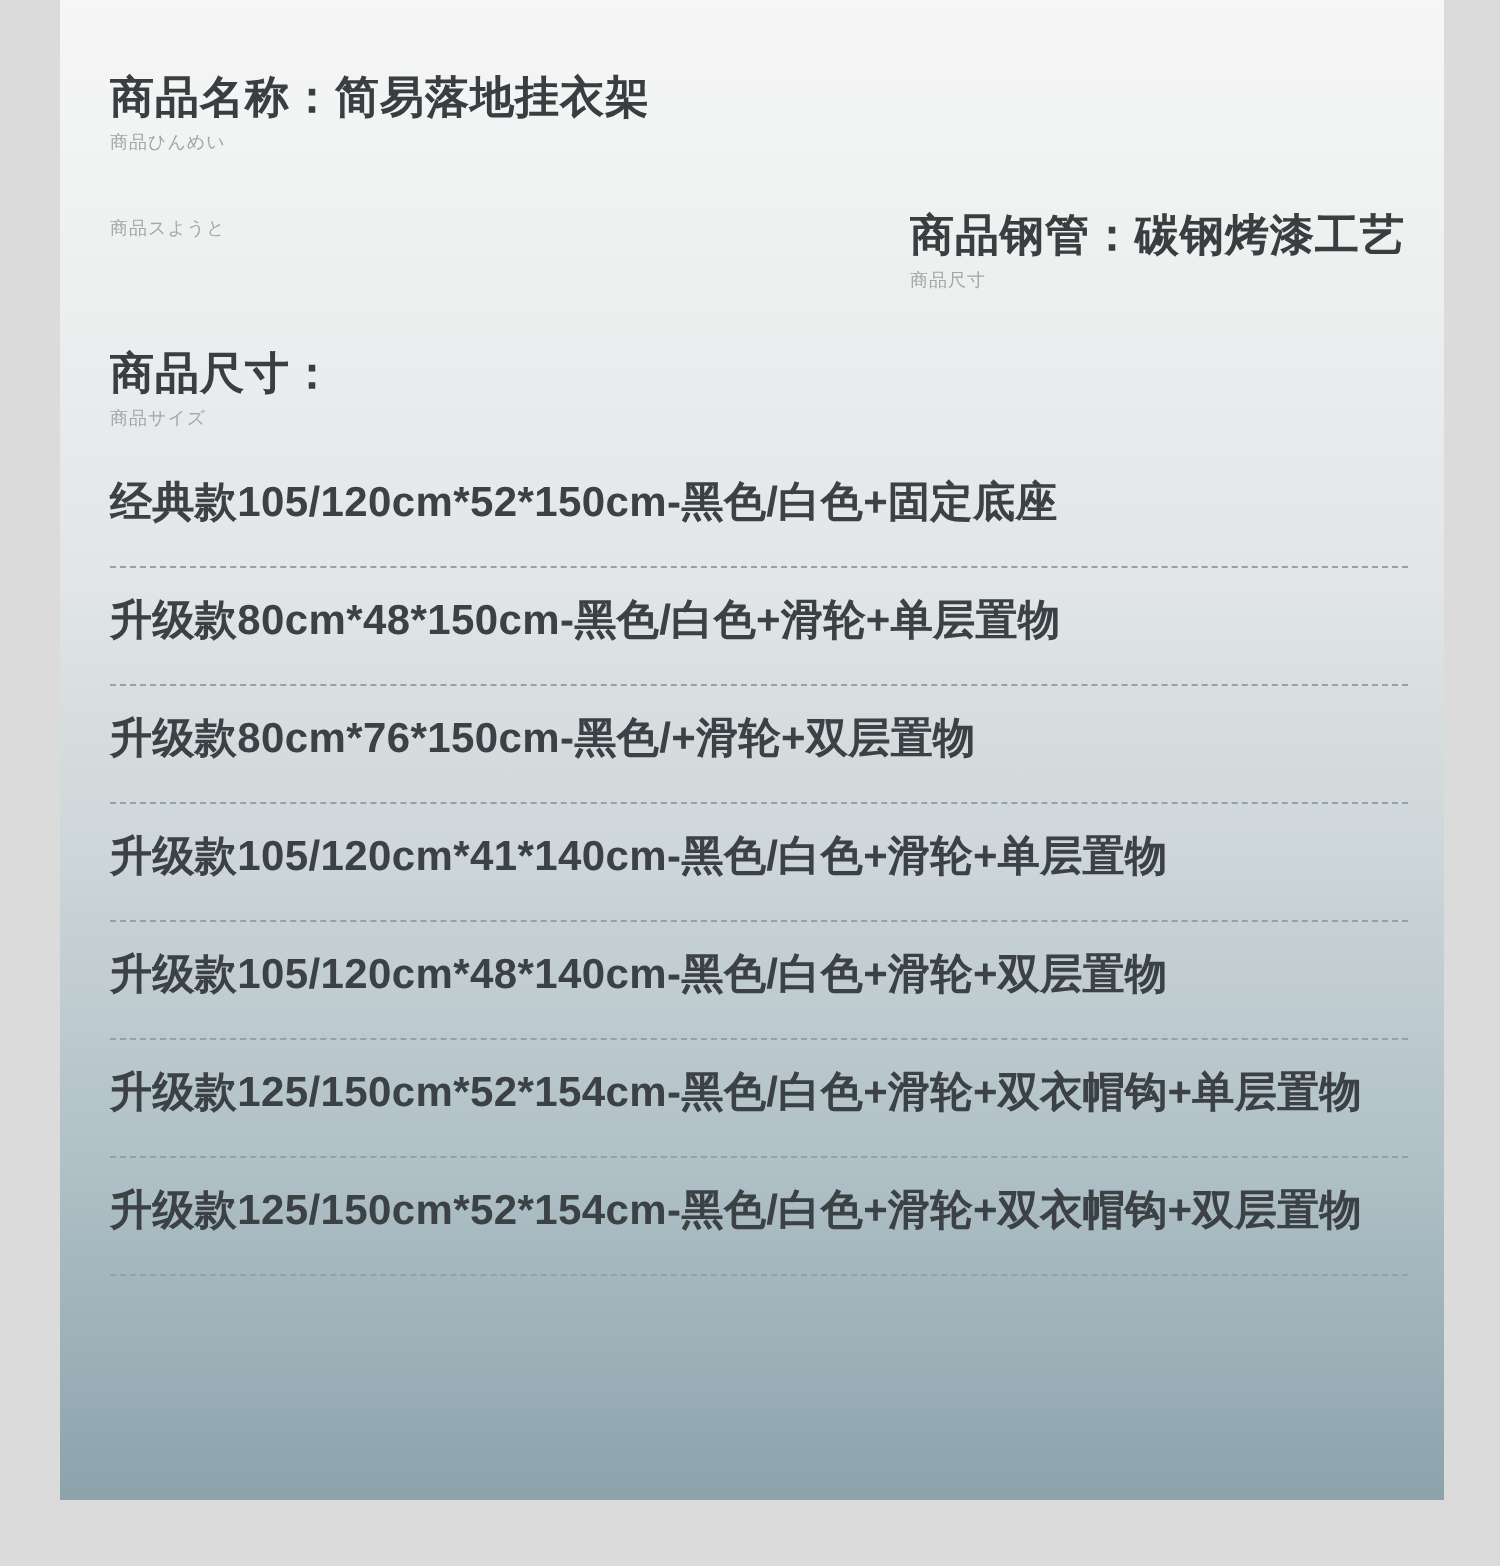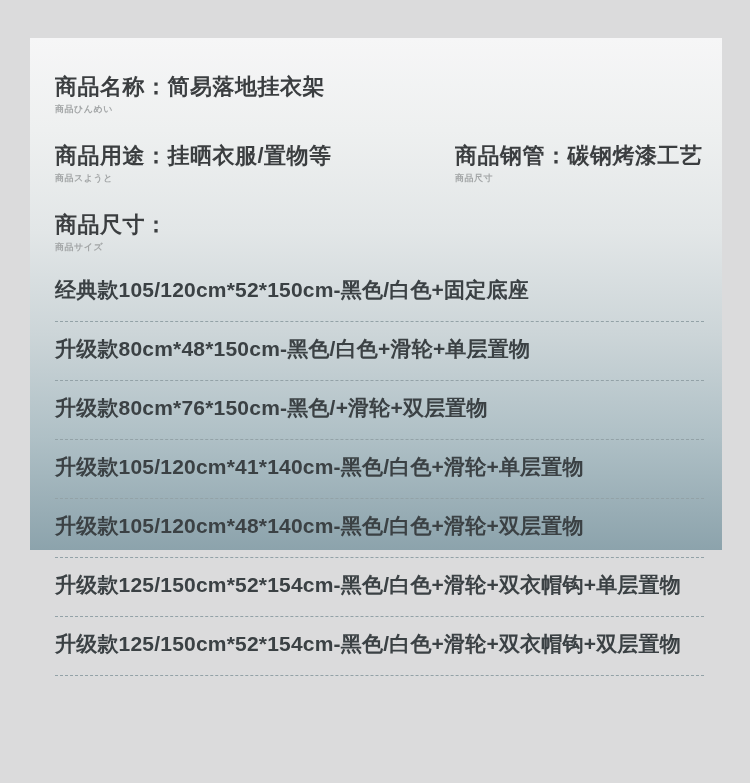--- a/index.html
+++ b/index.html
@@ -6,52 +6,50 @@
   body{
     width:750px;height:783px;
     background:#dbdbdc;
     font-family:"Liberation Sans","DejaVu Sans",sans-serif;
     position:relative;
     overflow:hidden;
   }
   .card{
     position:absolute;
     left:30px;top:0;
-    width:692px;height:512px;
+    width:692px;height:750px;
     background:linear-gradient(180deg,
       #f6f6f7 0%,
       #eef0f0 18%,
       #e2e6e7 38%,
       #ccd5d8 58%,
       #afc0c6 78%,
       #8ca3ac 100%);
     box-sizing:border-box;
     padding:36px 18px 0 25px;
-    margin-top:38px;
   }
   .header-grid{
     display:grid;
     grid-template-columns:400px 1fr;
     row-gap:28px;
   }
   .field-label{
     font-size:22px;
     font-weight:bold;
     color:#3b3e40;
     line-height:26px;
     letter-spacing:0.5px;
     white-space:nowrap;
   }
   .field-sub{
     font-size:9px;
     color:#a3a6a7;
     line-height:12px;
     margin-top:3px;
     letter-spacing:0.5px;
-    font-weight:bold;
   }
   .size-title-block{
     margin-top:28px;
   }
   .size-list{
     margin-top:10px;
   }
   .size-row{
     padding:14px 0 18px 0;
     border-bottom:1px dashed #93a2a7;
@@ -71,21 +69,20 @@
 <div class="card">
 
   <div class="header-grid">
     <div>
       <div class="field-label">商品名称：简易落地挂衣架</div>
       <div class="field-sub">商品ひんめい</div>
     </div>
     <div>
     </div>
     <div>
-      <div class="field-label">商品用途：挂晒衣服/置物等</div>
       <div class="field-sub">商品スようと</div>
     </div>
     <div>
       <div class="field-label">商品钢管：碳钢烤漆工艺</div>
       <div class="field-sub">商品尺寸</div>
     </div>
   </div>
 
   <div class="size-title-block">
     <div class="field-label">商品尺寸：</div>

